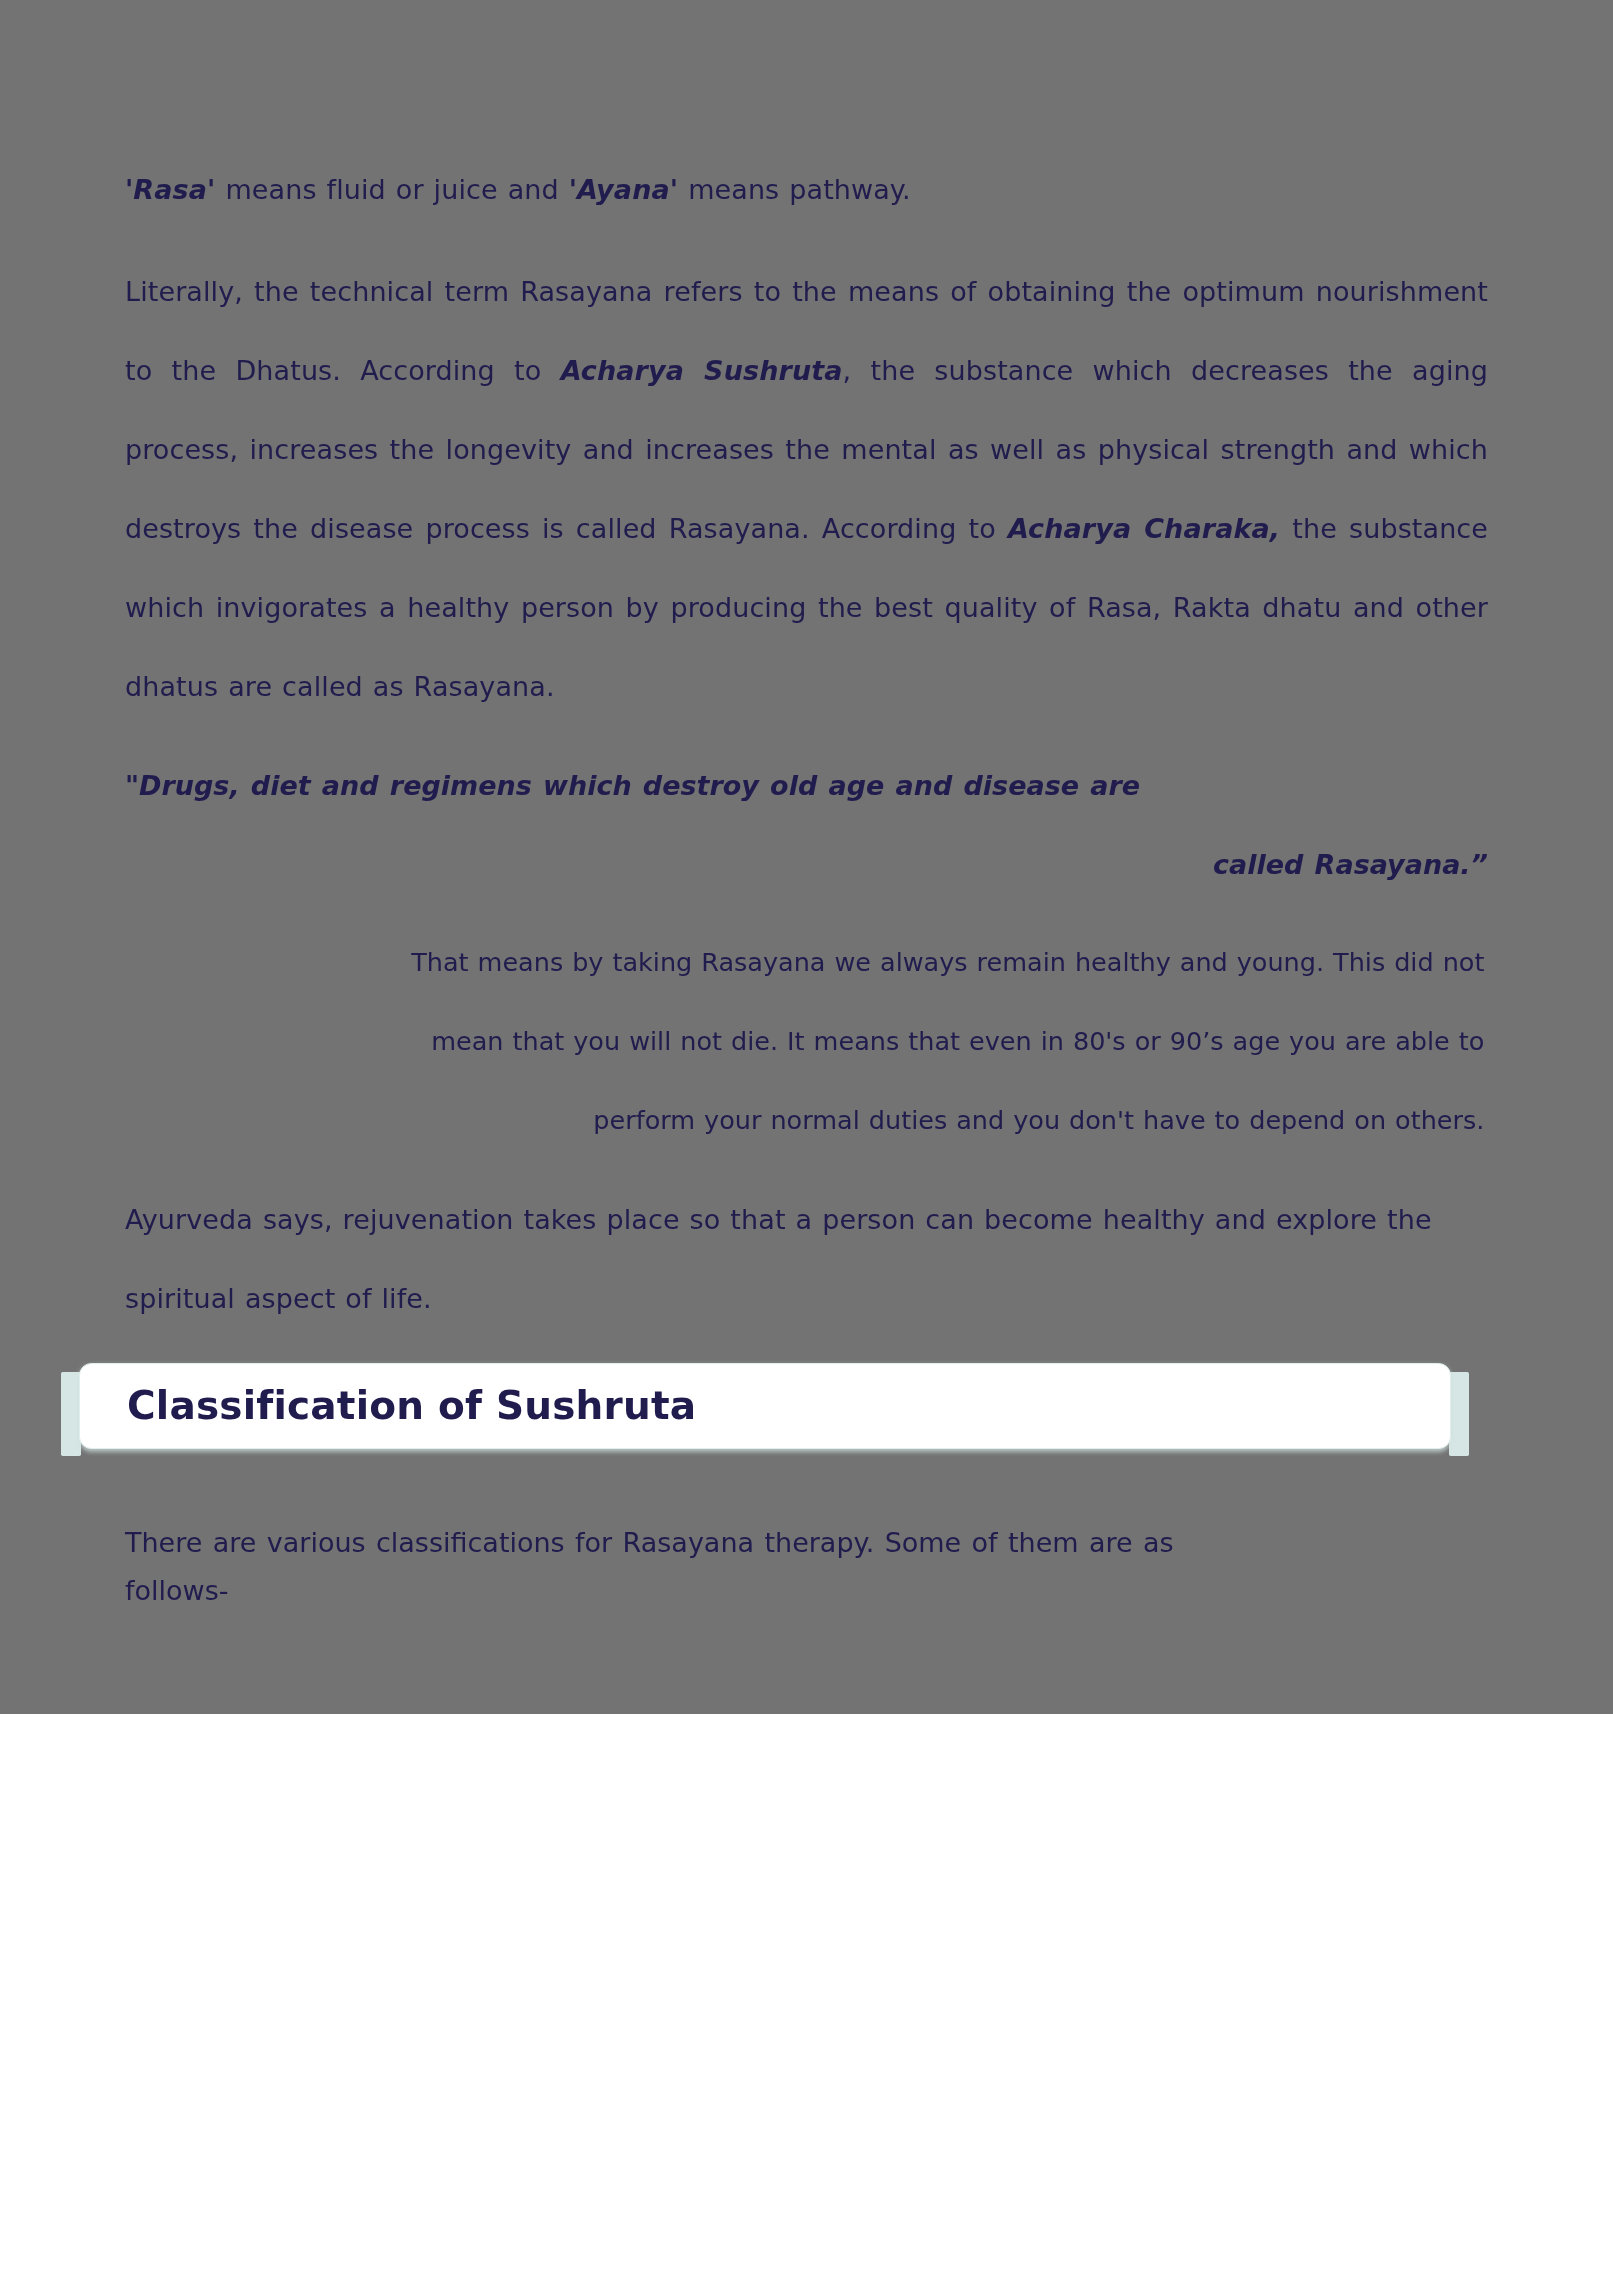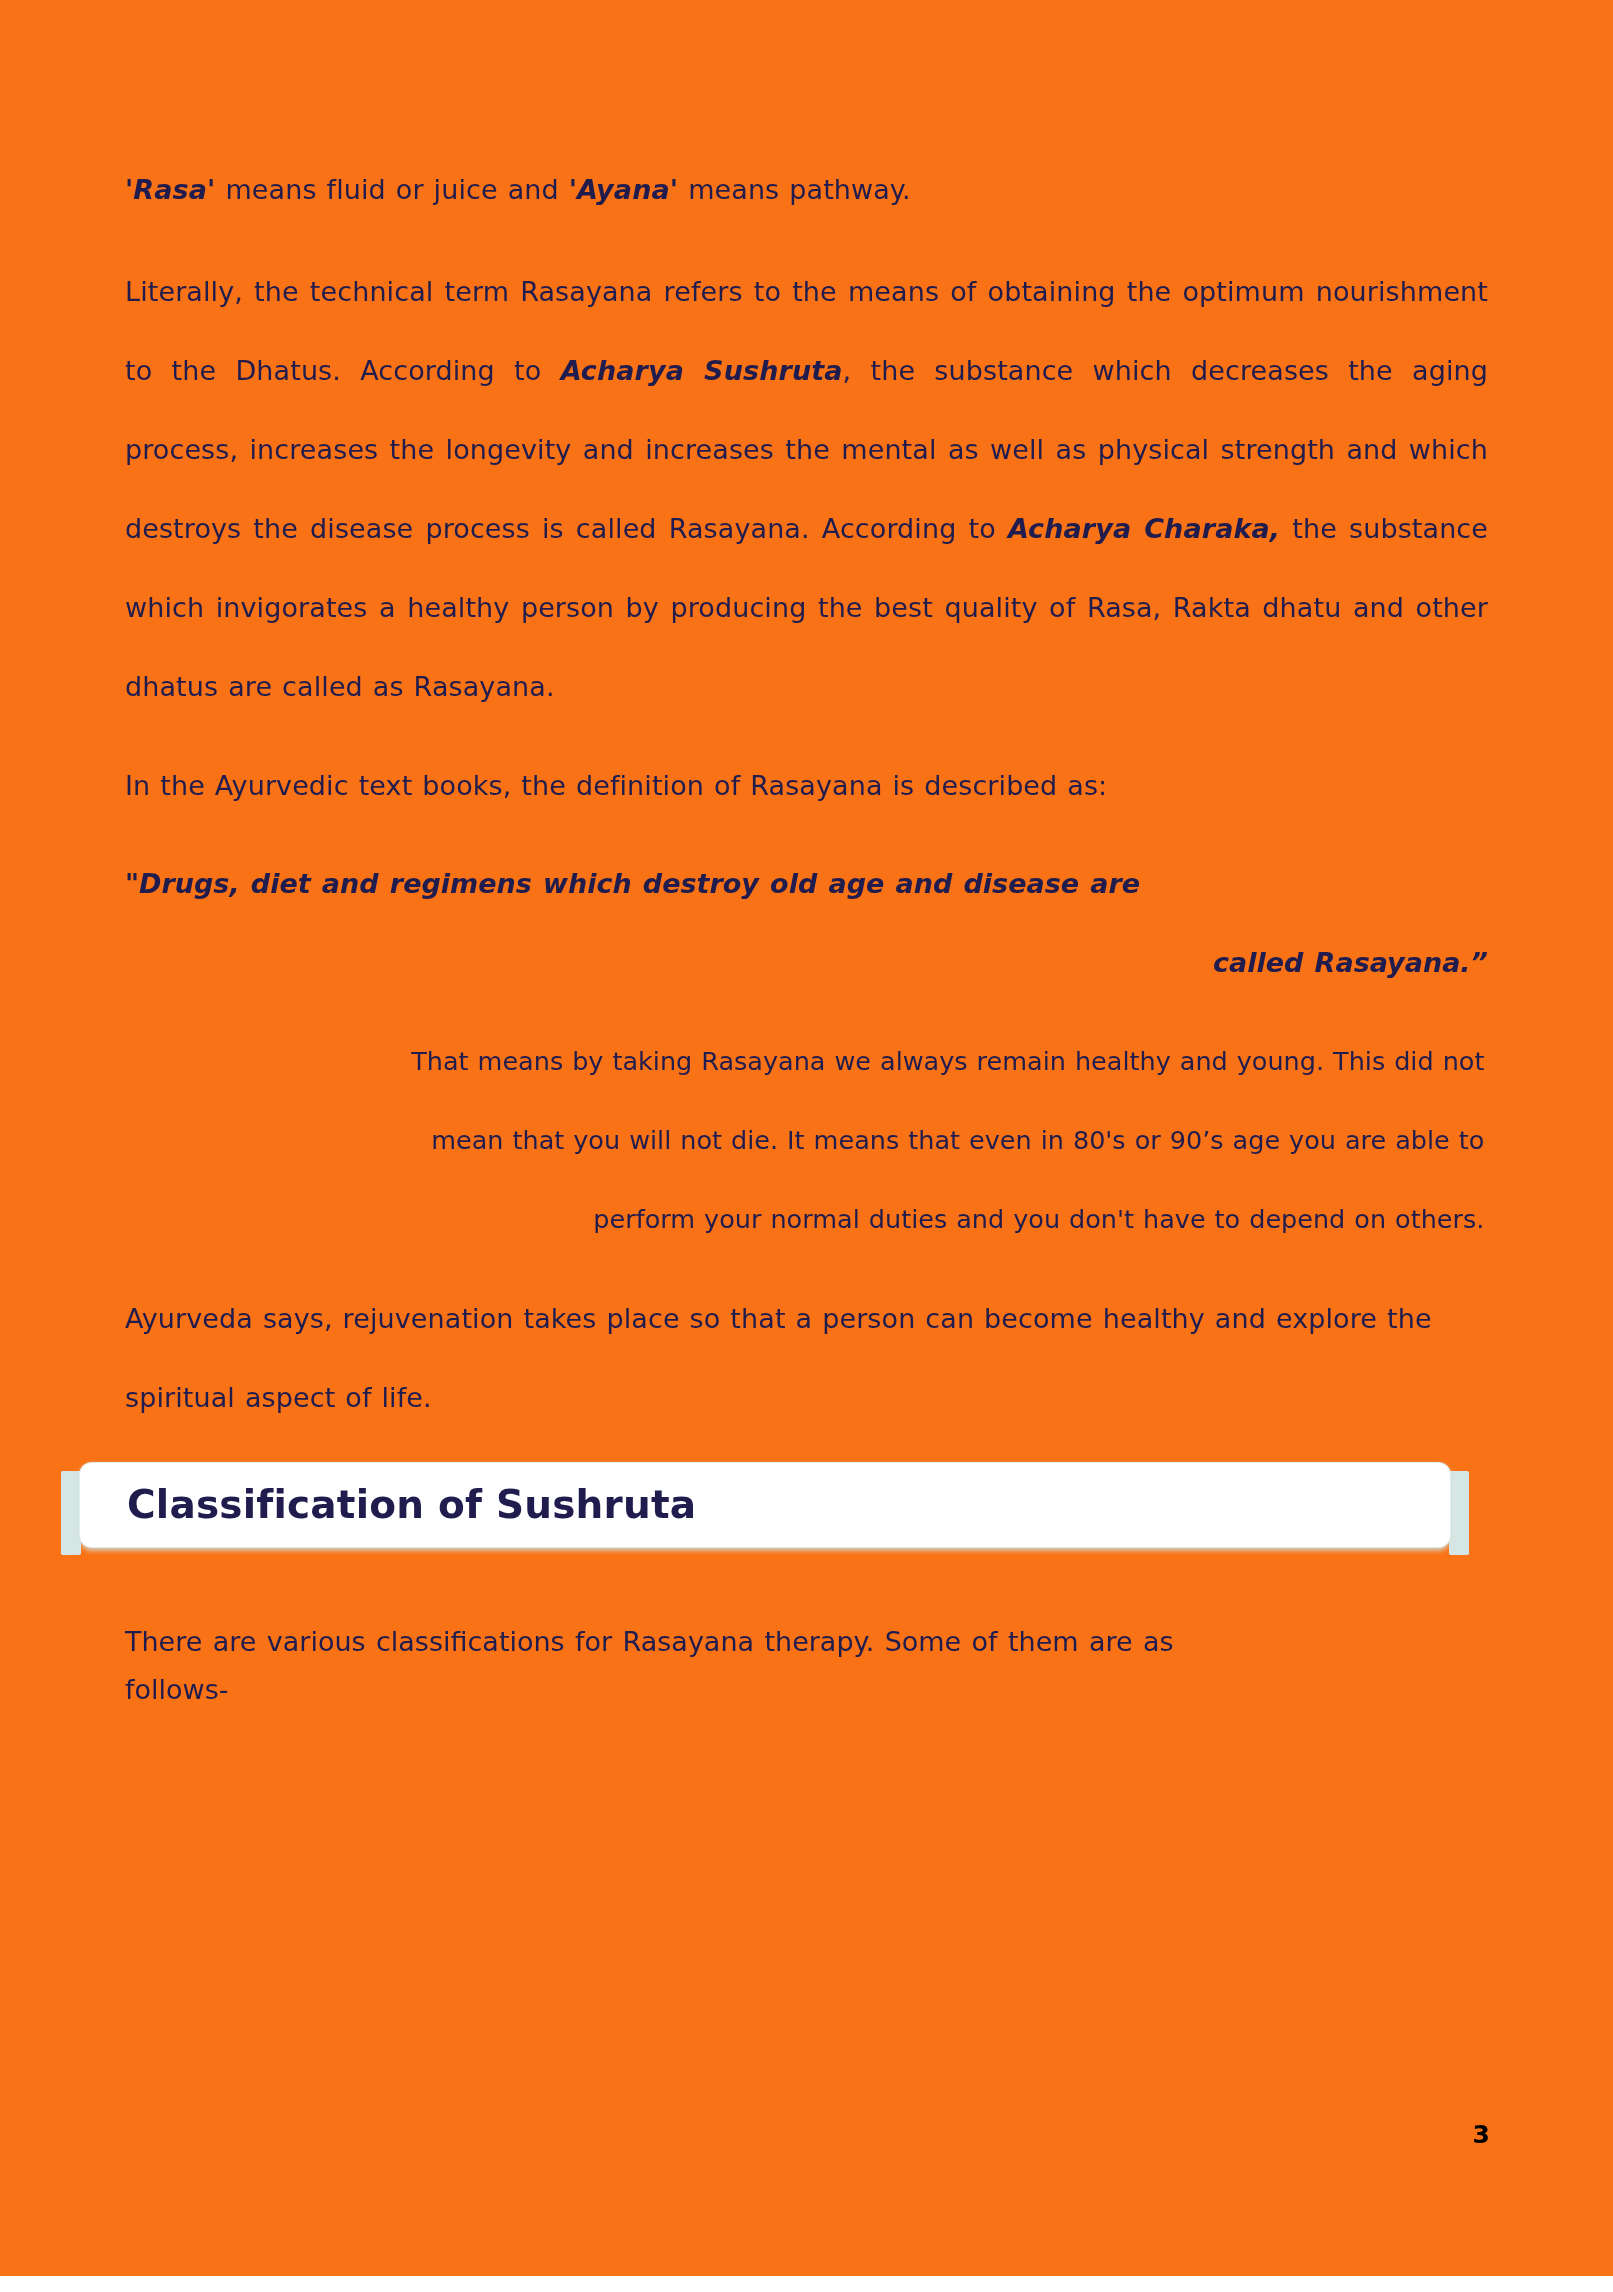--- a/index.html
+++ b/index.html
@@ -4,22 +4,22 @@
 <style>
   html, body {
     margin: 0;
     padding: 0;
     background: #ffffff;
   }
 
   .page {
     position: relative;
     width: 1614px;
-    height: 2276px;
-    background: #f97316;
+    height: 1714px;
+    background: #737373;
     overflow: hidden;
     font-family: "DejaVu Sans", "Liberation Sans", sans-serif;
     color: #201c4e;
     box-sizing: border-box;
   }
 
   .content {
     position: absolute;
     left: 125px;
     top: 150px;
@@ -166,21 +166,20 @@
 
 <div class="page">
 
   <div class="content">
 
     <p class="para first"><span class="bi">'Rasa'</span><span> means fluid  or  juice and  </span><span class="bi">'Ayana'</span><span>  means pathway.</span></p>
 
 
     <p class="para p-literally"><span>Literally,  the  technical  term  Rasayana  refers  to  the  means  of  obtaining  the optimum nourishment to the Dhatus.  According  to  </span><span class="bi">Acharya  Sushruta</span><span>,  the substance  which decreases  the  aging  process, increases  the  longevity  and increases the mental  as  well as physical strength  and  which destroys the disease process is called Rasayana. According   to  </span><span class="bi">Acharya   Charaka,</span><span>  the substance  which invigorates a  healthy person by  producing the best  quality of Rasa, Rakta dhatu and other dhatus are called as Rasayana.</span></p>
 
-    <p class="para p-inthe last-left">In  the  Ayurvedic  text  books,  the definition  of  Rasayana  is  described  as:</p>
 
     <p class="quote"><span>"Drugs,  diet  and  regimens  which destroy  old  age  and  disease   are</span><span class="tail">called  Rasayana.”</span></p>
 
     <p class="para-center">
         <span class="ln">That means by taking Rasayana  we  always  remain  healthy  and young. This did not</span>
         <span class="ln">mean that you will not die. It means that even  in  80's  or  90’s  age you  are  able  to</span>
         <span class="ln">perform your normal duties and you don't have to depend on others.</span>
       </p>
 
     <p class="para last-left">Ayurveda  says,   rejuvenation   takes   place   so that   a   person   can   become healthy  and  explore the  spiritual aspect of life.</p>

